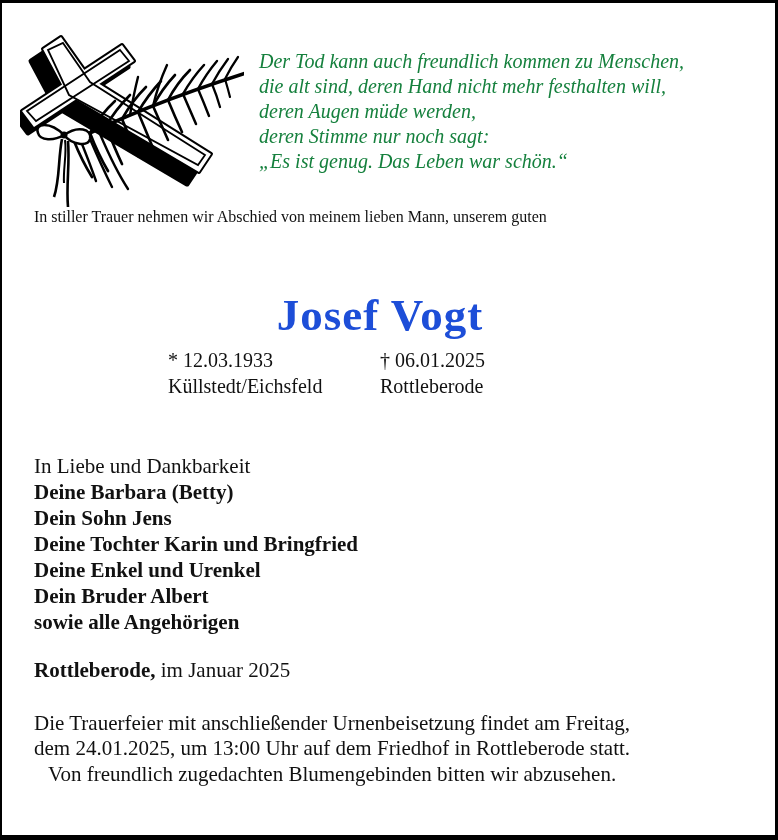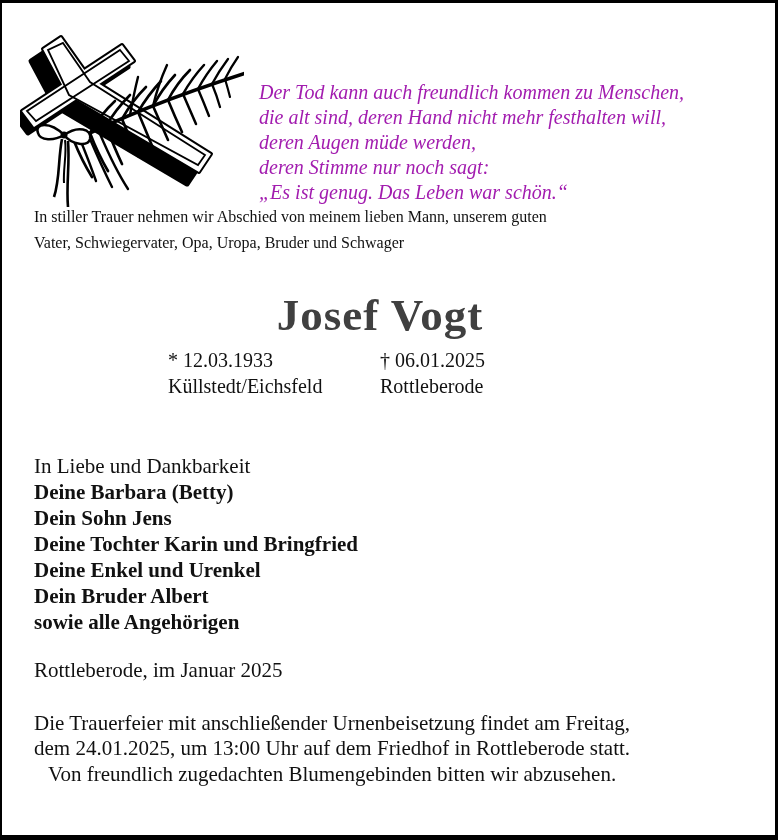--- a/index.html
+++ b/index.html
@@ -11,48 +11,48 @@
     border-style:solid;border-color:#000;
     border-width:3px 3px 5px 2px;
     overflow:hidden;
     font-family:"Liberation Serif","DejaVu Serif",serif;
     color:#111;
   }
   .emblem{position:absolute;left:18px;top:26px;width:224px;height:196px;}
   .poem{
     position:absolute;left:257px;top:46px;
     font-style:italic;font-size:20px;line-height:25px;
-    color:#a21caf;white-space:nowrap;margin-top:31px;
+    color:#15803d;white-space:nowrap;
   }
   .intro{
     position:absolute;left:32px;top:201px;
     font-size:16px;line-height:26px;white-space:nowrap;
   }
   .name{
     position:absolute;left:32px;top:288px;width:692px;
     text-align:center;
     font-size:45px;font-weight:bold;line-height:48px;
-    letter-spacing:1px;color:#404040;
+    letter-spacing:1px;color:#1d4ed8;
   }
   .dates{
     position:absolute;left:32px;top:344px;width:692px;
     display:flex;justify-content:center;
     font-size:20px;line-height:26px;
   }
   .dates .col{width:212px;text-align:left;}
   .mourners{
     position:absolute;left:32px;top:450px;
     font-size:21px;line-height:26px;white-space:nowrap;
   }
   .mourners .bold{font-weight:bold;}
   .dateline{
     position:absolute;left:32px;top:654px;
     font-size:21px;line-height:26px;white-space:nowrap;
   }
-  .dateline .place{font-weight:normal;}
+  .dateline .place{font-weight:bold;}
   .funeral{
     position:absolute;left:32px;top:708px;
     font-size:21px;line-height:25.4px;white-space:nowrap;text-align:center;
   }
 </style>
 </head>
 <body>
 
 <div class="page">
 
@@ -117,21 +117,20 @@
   <div class="poem">
     <div>Der Tod kann auch freundlich kommen zu Menschen,</div>
     <div>die alt sind, deren Hand nicht mehr festhalten will,</div>
     <div>deren Augen müde werden,</div>
     <div>deren Stimme nur noch sagt:</div>
     <div>„Es ist genug. Das Leben war schön.“</div>
   </div>
 
   <div class="intro">
     <div>In stiller Trauer nehmen wir Abschied von meinem lieben Mann, unserem guten</div>
-    <div>Vater, Schwiegervater, Opa, Uropa, Bruder und Schwager</div>
   </div>
 
   <div class="name">Josef Vogt</div>
 
   <div class="dates">
     <div class="col">
       <div>* 12.03.1933</div>
       <div>Küllstedt/Eichsfeld</div>
     </div>
     <div class="col">

